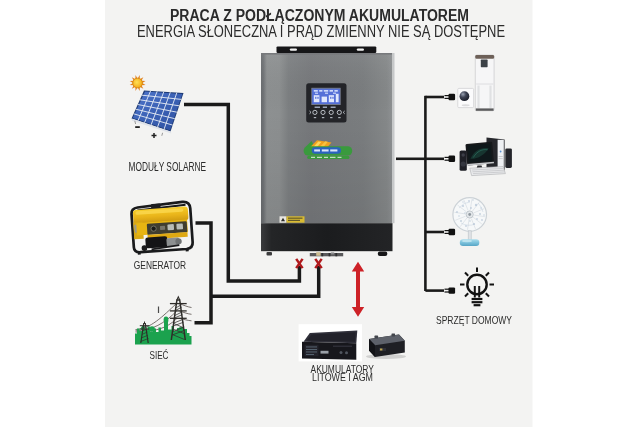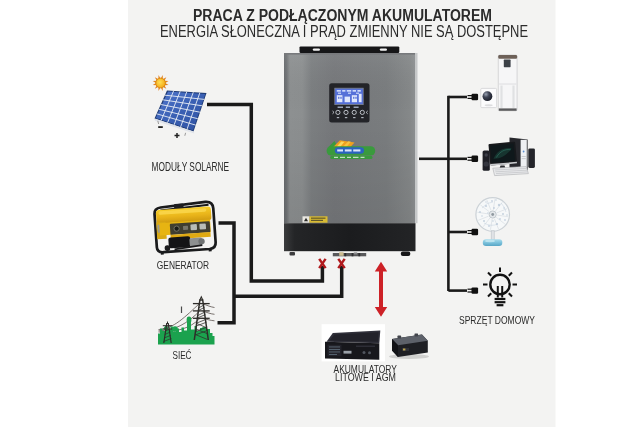--- a/index.html
+++ b/index.html
@@ -1,16 +1,16 @@
 <!DOCTYPE html>
 <html><head>
 <meta charset="utf-8">
 <style>
 html,body{margin:0;padding:0;background:#fff;}
-#stage{position:relative;width:554px;height:427px;overflow:hidden;background:#fff;padding-left:23px;}
+#stage{position:relative;width:554px;height:427px;overflow:hidden;background:#fff;}
 svg{display:block;}
 text{font-family:"Liberation Sans",sans-serif;fill:#2b2b2b;}
 </style>
 </head>
 <body>
 <div id="stage">
 <svg width="640" height="427" viewBox="0 0 640 427">
 <defs>
 <linearGradient id="invbody" x1="0" y1="0" x2="1" y2="0">
  <stop offset="0" stop-color="#686b6e"></stop>

